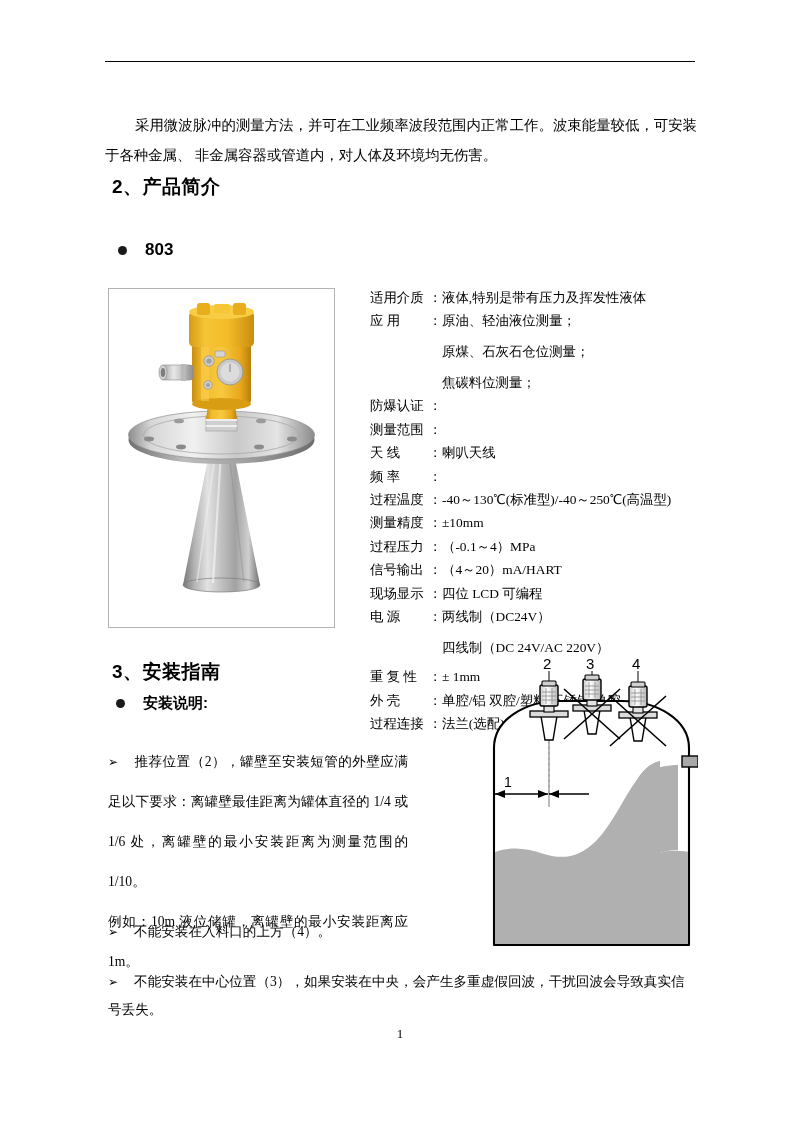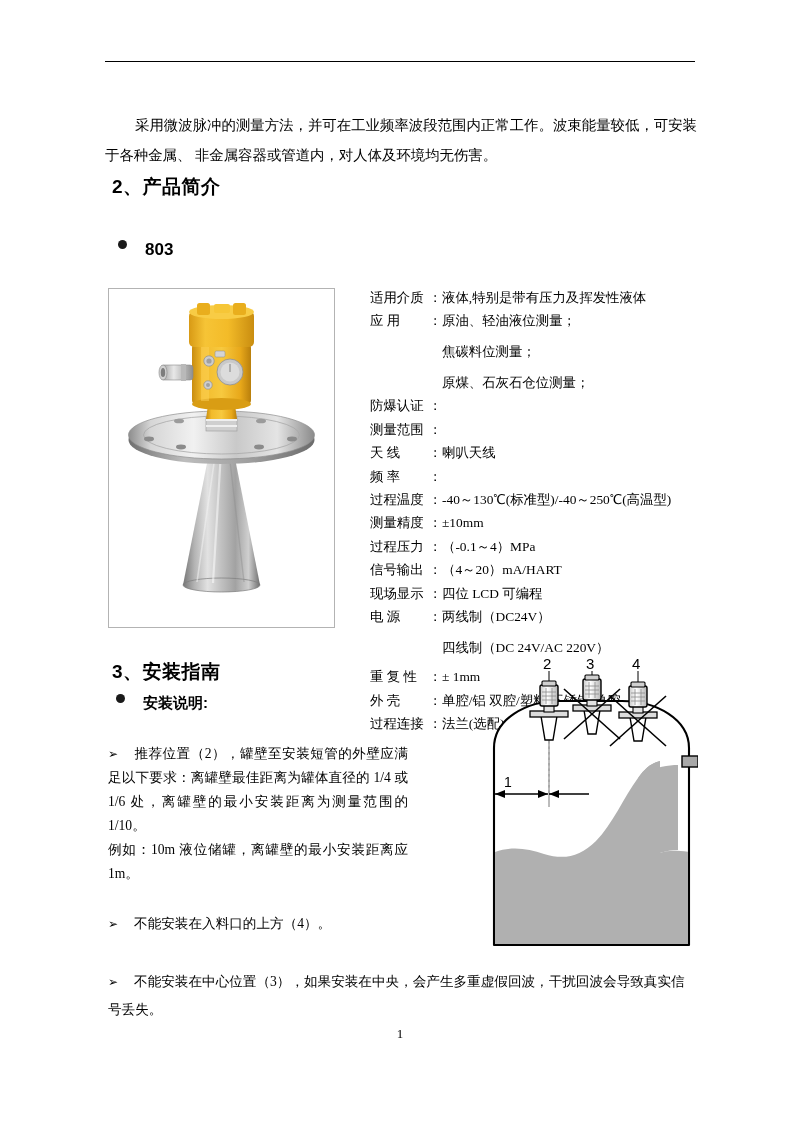--- a/index.html
+++ b/index.html
@@ -55,21 +55,21 @@
     font-size: 19px;
     letter-spacing: 0.5px;
   }
   #h-sec2 { top: 174px; }
   #h-sec3 { top: 659px; }
 
   
   .bullet-row {
     position: absolute;
     display: flex;
-    align-items: flex-start;
+    align-items: center;
     font-family: "Liberation Sans", "DejaVu Sans", sans-serif;
     font-weight: bold;
     font-size: 16px;
   }
   .disc {
     width: 9px; height: 9px;
     border-radius: 50%;
     background: #1a1a1a;
     display: inline-block;
     margin-right: 18px;
@@ -110,21 +110,21 @@
   }
   .spec-label .lab-txt { display: flex; justify-content: space-between; width: 58px; }
   .spec-label .lab-txt.tight { display: block; width: 58px; }
   .spec-value { flex: 1; font-family: Liberation Serif, serif; }
   .spec-cont .spec-label { visibility: hidden; }
 
   
   .arrow-block {
     position: absolute;
     font-size: 13.6px;
-    line-height: 24px;
+    line-height: 40px;
   }
   .arrow-block .tri {
     font-family: "DejaVu Sans", sans-serif;
     font-size: 12px;
   }
   .arrow-block .gap { display: inline-block; width: 16px; }
 
   #install-1 { left: 108px; top: 742px; width: 300px; text-align: justify; text-justify: inter-ideograph; }
   #install-2 { left: 108px; top: 912px; width: 300px; }
   #install-3 { left: 108px; top: 968px; width: 590px; line-height: 27px; }
@@ -281,28 +281,28 @@
           <span class="lab-txt tight">应    用</span>
           <span>：</span>
         </span>
         <span class="spec-value">原油、轻油液位测量；</span>
       </div>
     <div class="spec-row spec-cont">
         <span class="spec-label">
           <span class="lab-txt tight"></span>
           <span>：</span>
         </span>
+        <span class="spec-value">原煤、石灰石仓位测量；</span>
+      </div>
+    <div class="spec-row spec-cont">
+        <span class="spec-label">
+          <span class="lab-txt tight"></span>
+          <span>：</span>
+        </span>
         <span class="spec-value">焦碳料位测量；</span>
-      </div>
-    <div class="spec-row spec-cont">
-        <span class="spec-label">
-          <span class="lab-txt tight"></span>
-          <span>：</span>
-        </span>
-        <span class="spec-value">原煤、石灰石仓位测量；</span>
       </div>
     <div class="spec-row">
         <span class="spec-label">
           <span class="lab-txt tight">防爆认证</span>
           <span>：</span>
         </span>
       </div>
     <div class="spec-row">
         <span class="spec-label">
           <span class="lab-txt tight">测量范围</span>

